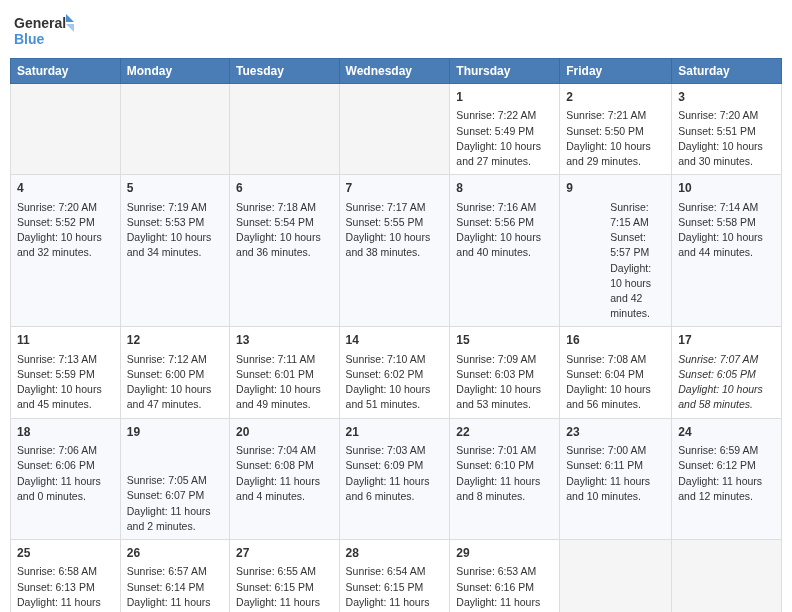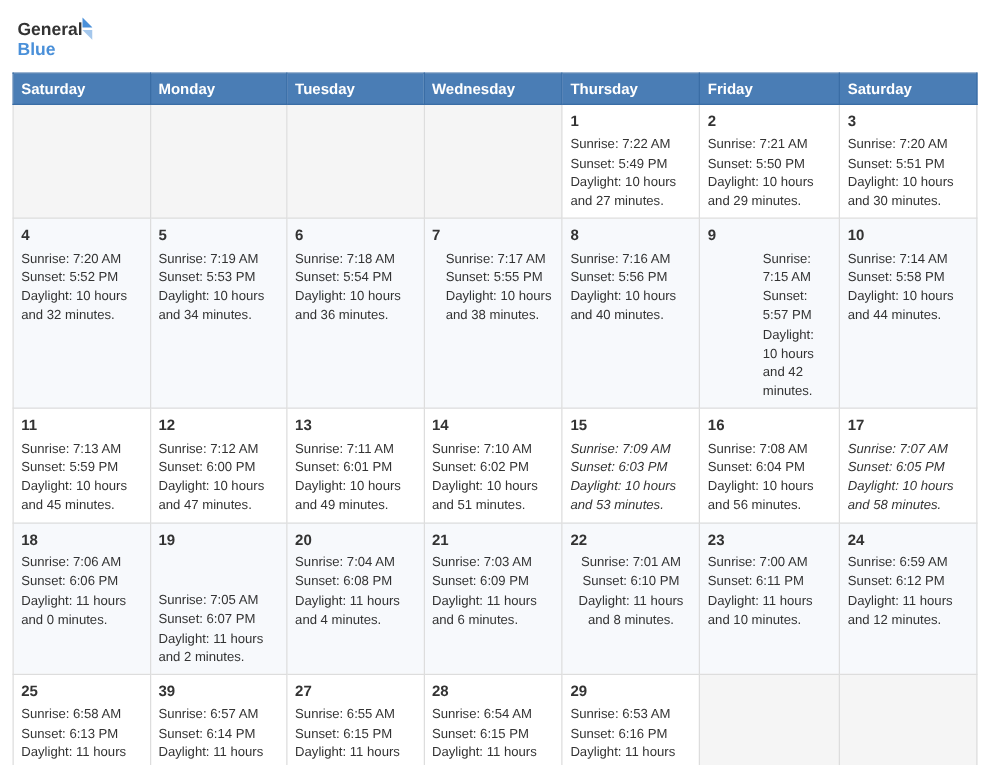--- a/index.html
+++ b/index.html
@@ -155,21 +155,21 @@
         </td>
         <td>
           <span class="day-num">6</span>
           <div class="day-info" style="white-space: pre-line;">Sunrise: 7:18 AM
 Sunset: 5:54 PM
 Daylight: 10 hours
 and 36 minutes.</div>
         </td>
         <td>
           <span class="day-num">7</span>
-          <div class="day-info" style="white-space: pre-line; margin-left: 11px;">Sunrise: 7:17 AM
+          <div class="day-info" style="white-space: pre-line;">Sunrise: 7:17 AM
 Sunset: 5:55 PM
 Daylight: 10 hours
 and 38 minutes.</div>
         </td>
         <td>
           <span class="day-num">8</span>
           <div class="day-info" style="white-space: pre-line;">Sunrise: 7:16 AM
 Sunset: 5:56 PM
 Daylight: 10 hours
 and 40 minutes.</div>
@@ -213,21 +213,21 @@
         </td>
         <td>
           <span class="day-num">14</span>
           <div class="day-info" style="white-space: pre-line;">Sunrise: 7:10 AM
 Sunset: 6:02 PM
 Daylight: 10 hours
 and 51 minutes.</div>
         </td>
         <td>
           <span class="day-num">15</span>
-          <div class="day-info" style="white-space: pre-line; font-style: italic;">Sunrise: 7:09 AM
+          <div class="day-info" style="white-space: pre-line;">Sunrise: 7:09 AM
 Sunset: 6:03 PM
 Daylight: 10 hours
 and 53 minutes.</div>
         </td>
         <td>
           <span class="day-num">16</span>
           <div class="day-info" style="white-space: pre-line;">Sunrise: 7:08 AM
 Sunset: 6:04 PM
 Daylight: 10 hours
 and 56 minutes.</div>
@@ -264,21 +264,21 @@
         </td>
         <td>
           <span class="day-num">21</span>
           <div class="day-info" style="white-space: pre-line;">Sunrise: 7:03 AM
 Sunset: 6:09 PM
 Daylight: 11 hours
 and 6 minutes.</div>
         </td>
         <td>
           <span class="day-num">22</span>
-          <div class="day-info" style="white-space: pre-line; text-align: center;">Sunrise: 7:01 AM
+          <div class="day-info" style="white-space: pre-line;">Sunrise: 7:01 AM
 Sunset: 6:10 PM
 Daylight: 11 hours
 and 8 minutes.</div>
         </td>
         <td>
           <span class="day-num">23</span>
           <div class="day-info" style="white-space: pre-line;">Sunrise: 7:00 AM
 Sunset: 6:11 PM
 Daylight: 11 hours
 and 10 minutes.</div>
@@ -293,21 +293,21 @@
       </tr>
       <tr>
         <td>
           <span class="day-num">25</span>
           <div class="day-info" style="white-space: pre-line;">Sunrise: 6:58 AM
 Sunset: 6:13 PM
 Daylight: 11 hours
 and 14 minutes.</div>
         </td>
         <td>
-          <span class="day-num">39</span>
+          <span class="day-num">26</span>
           <div class="day-info" style="white-space: pre-line;">Sunrise: 6:57 AM
 Sunset: 6:14 PM
 Daylight: 11 hours
 and 17 minutes.</div>
         </td>
         <td>
           <span class="day-num">27</span>
           <div class="day-info" style="white-space: pre-line;">Sunrise: 6:55 AM
 Sunset: 6:15 PM
 Daylight: 11 hours

